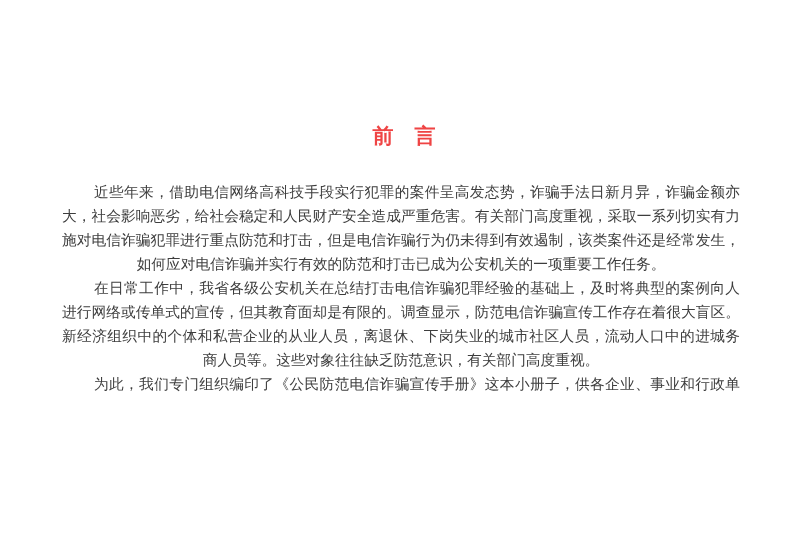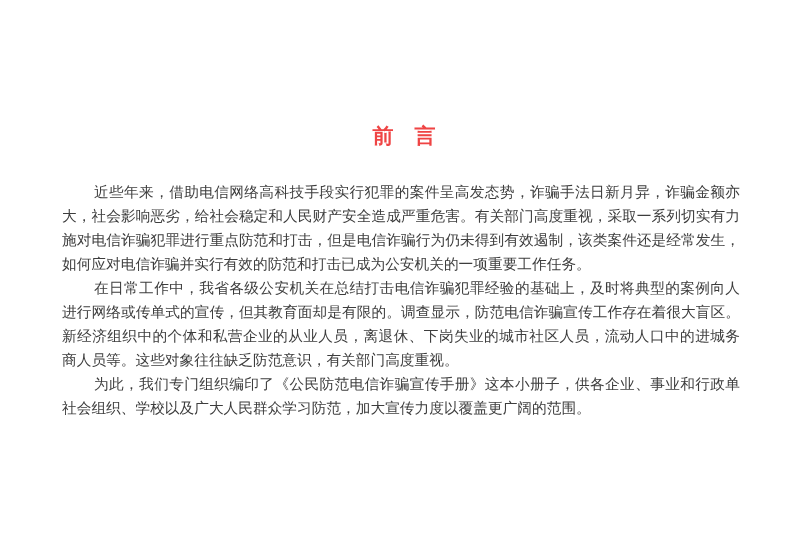--- a/index.html
+++ b/index.html
@@ -38,21 +38,21 @@
     color: #3d3d3d;
   }
   .para {
     margin: 0;
     padding: 0;
   }
   .line {
     height: 24px;
     line-height: 24px;
     white-space: nowrap;
-    text-align: left;
+    text-align: center;
   }
   .line.full {
     white-space: normal;
     text-align: justify;
     text-align-last: justify;
     overflow: hidden;
   }
   .line.indent {
     text-indent: 32px;
   }
@@ -75,17 +75,16 @@
 
     <div class="para">
       <div class="line full indent">在日常工作中，我省各级公安机关在总结打击电信诈骗犯罪经验的基础上，及时将典型的案例向人民群众</div>
       <div class="line full">进行网络或传单式的宣传，但其教育面却是有限的。调查显示，防范电信诈骗宣传工作存在着很大盲区。比如</div>
       <div class="line full">新经济组织中的个体和私营企业的从业人员，离退休、下岗失业的城市社区人员，流动人口中的进城务工、经</div>
       <div class="line">商人员等。这些对象往往缺乏防范意识，有关部门高度重视。</div>
     </div>
 
     <div class="para">
       <div class="line full indent">为此，我们专门组织编印了《公民防范电信诈骗宣传手册》这本小册子，供各企业、事业和行政单位、社会团体、</div>
-      <div class="line">社会组织、学校以及广大人民群众学习防范，加大宣传力度以覆盖更广阔的范围。</div>
     </div>
 
   </div>
 </div>
 
 </body></html>

